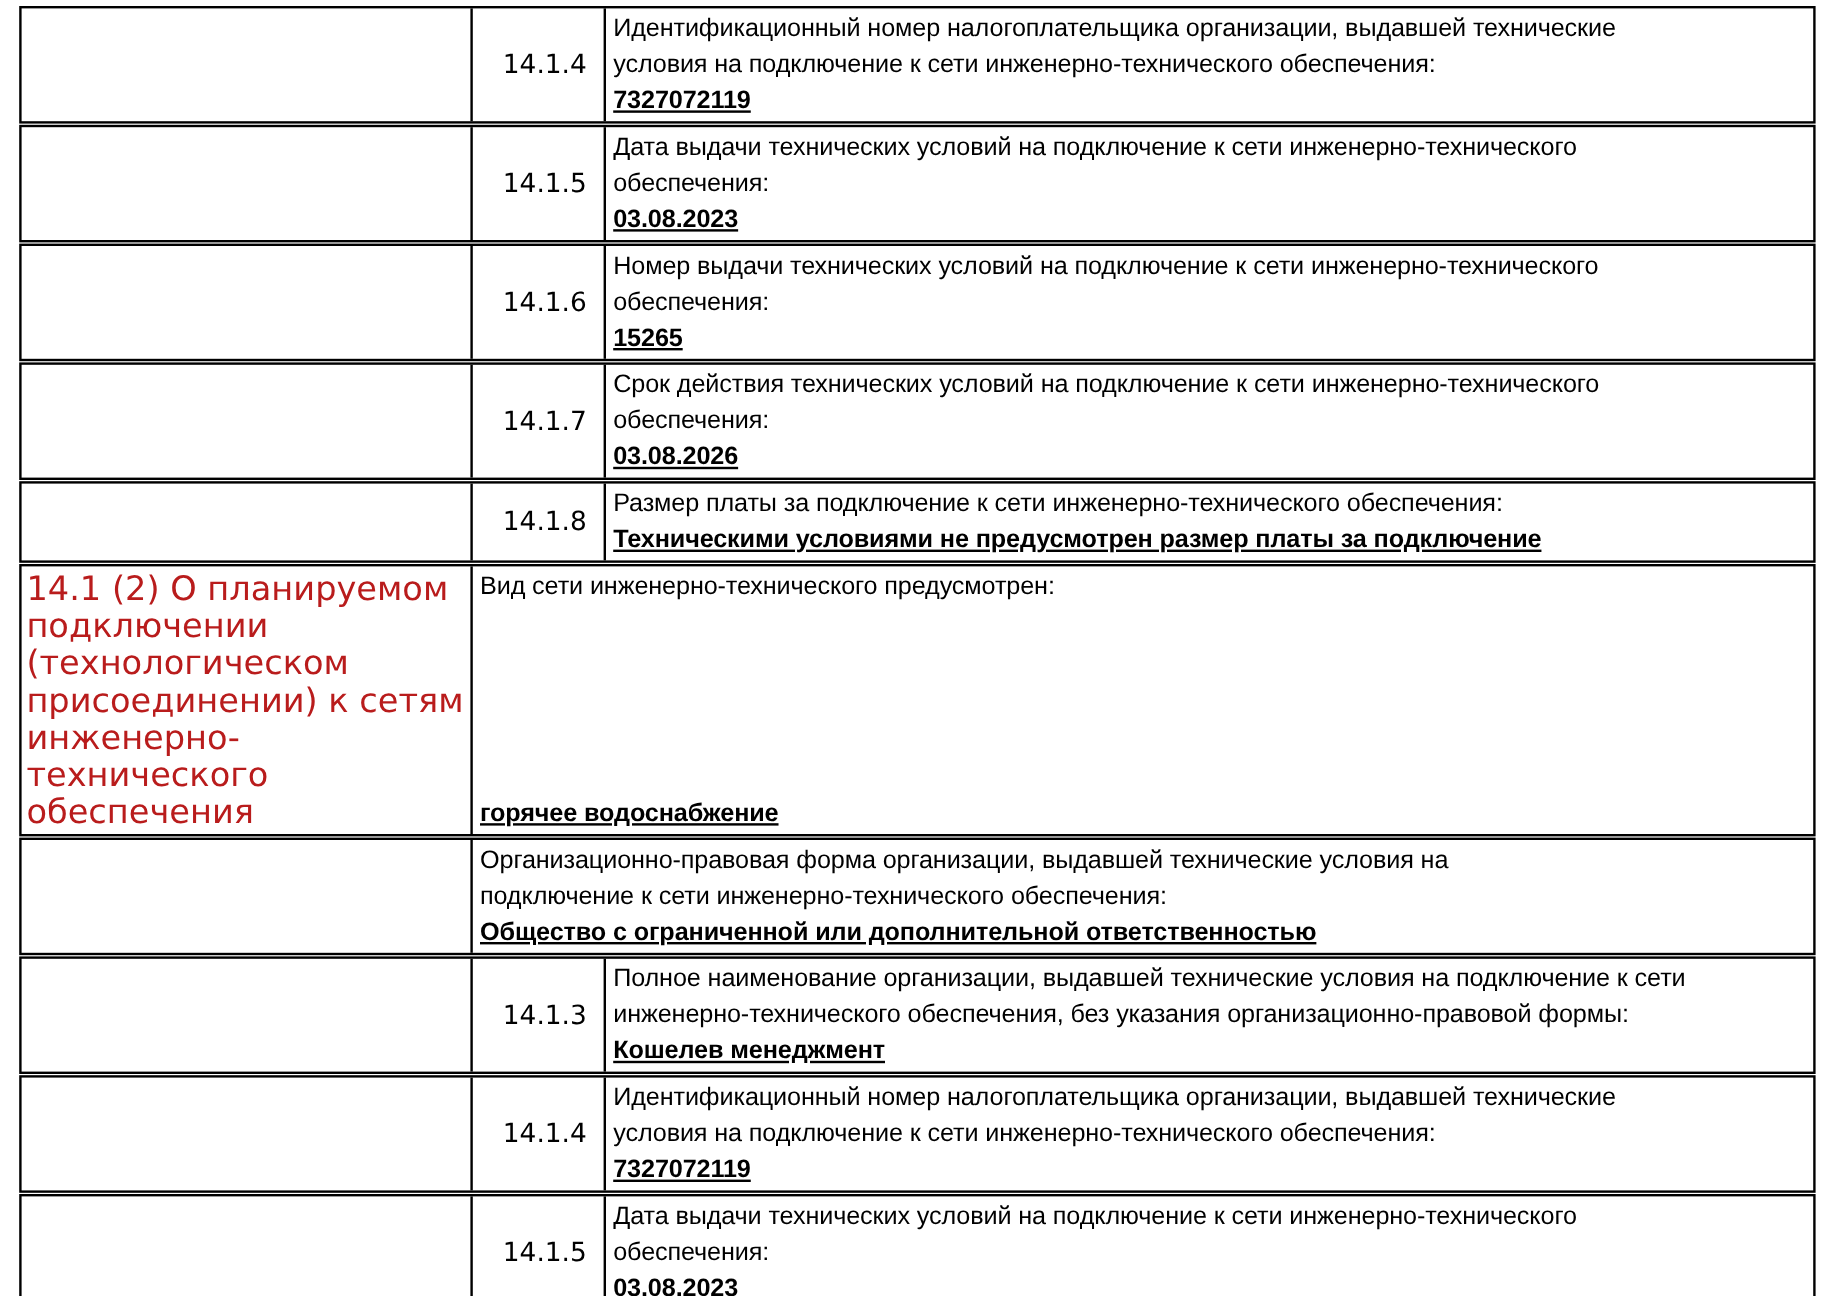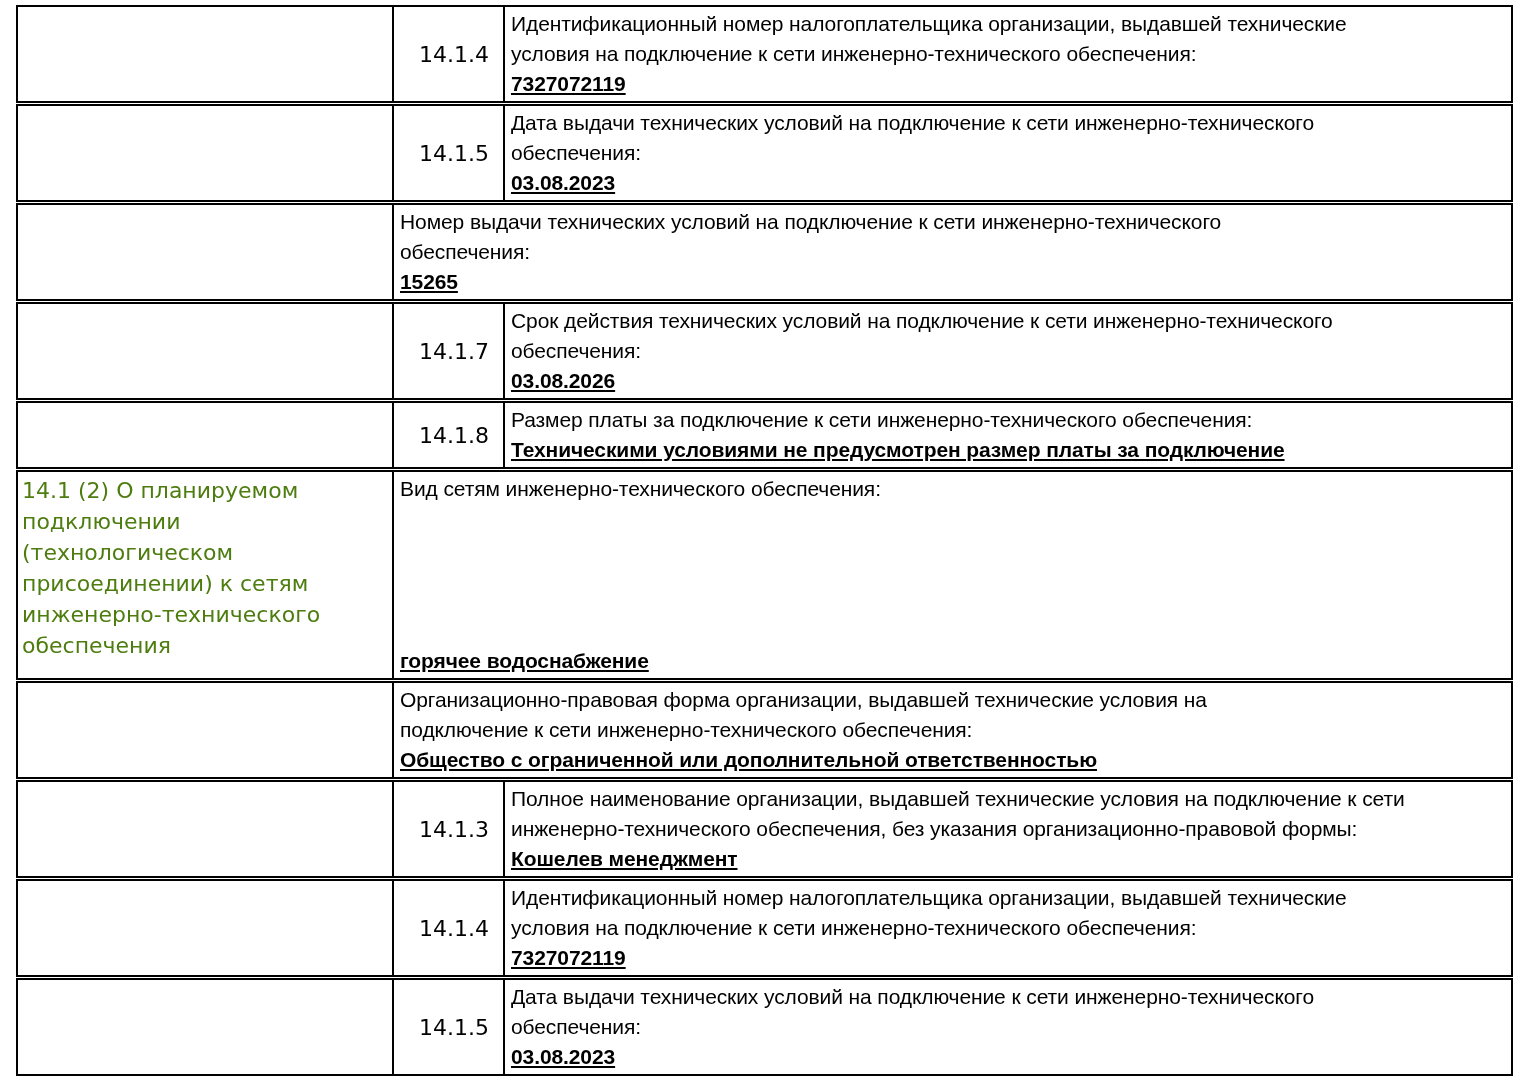--- a/index.html
+++ b/index.html
@@ -28,25 +28,25 @@
     border: 2px solid #000000;
     background: #ffffff;
     margin-top: 1px; 
   }
   .row:first-child { margin-top: 0; }
 
   .c1 {
     width: 374px;
     flex: 0 0 374px;
     box-sizing: border-box;
-    padding: 3px 2px 17px 4px;
+    padding: 3px 2px 3px 4px;
     font-family: "DejaVu Sans", sans-serif;
-    font-size: 22px;
+    font-size: 28px;
     line-height: 31px;
-    color: #4d7c0f;
+    color: #b91c1c;
     display: flex;
     flex-direction: column;
     justify-content: center;
   }
   .c2 {
     width: 111px;
     flex: 0 0 111px;
     box-sizing: border-box;
     border-left: 2px solid #000000;
     padding-left: 25px;
@@ -117,20 +117,23 @@
         <div class="pre">Дата выдачи технических условий на подключение к сети инженерно-технического
 обеспечения:</div>
         <div class="value">03.08.2023</div>
       </div>
     </div>
 
     <div class="row r3">
       <div class="c1">
           <span class="pre"></span>
         </div>
+      <div class="c2">
+          <span>14.1.6</span>
+        </div>
       <div class="c3">
         <div class="pre">Номер выдачи технических условий на подключение к сети инженерно-технического
 обеспечения:</div>
         <div class="value">15265</div>
       </div>
     </div>
 
     <div class="row r4">
       <div class="c1">
           <span class="pre"></span>
@@ -160,21 +163,21 @@
 
     <div class="row r6">
       <div class="c1">
           <span class="pre">14.1 (2) О планируемом
 подключении (технологическом
 присоединении) к сетям
 инженерно-технического
 обеспечения</span>
         </div>
       <div class="c3">
-        <div class="pre">Вид сетям инженерно-технического обеспечения:</div>
+        <div class="pre">Вид сети инженерно-технического предусмотрен:</div>
         <div class="value">горячее водоснабжение</div>
       </div>
     </div>
 
     <div class="row r7">
       <div class="c1">
           <span class="pre"></span>
         </div>
       <div class="c3">
         <div class="pre">Организационно-правовая форма организации, выдавшей технические условия на

